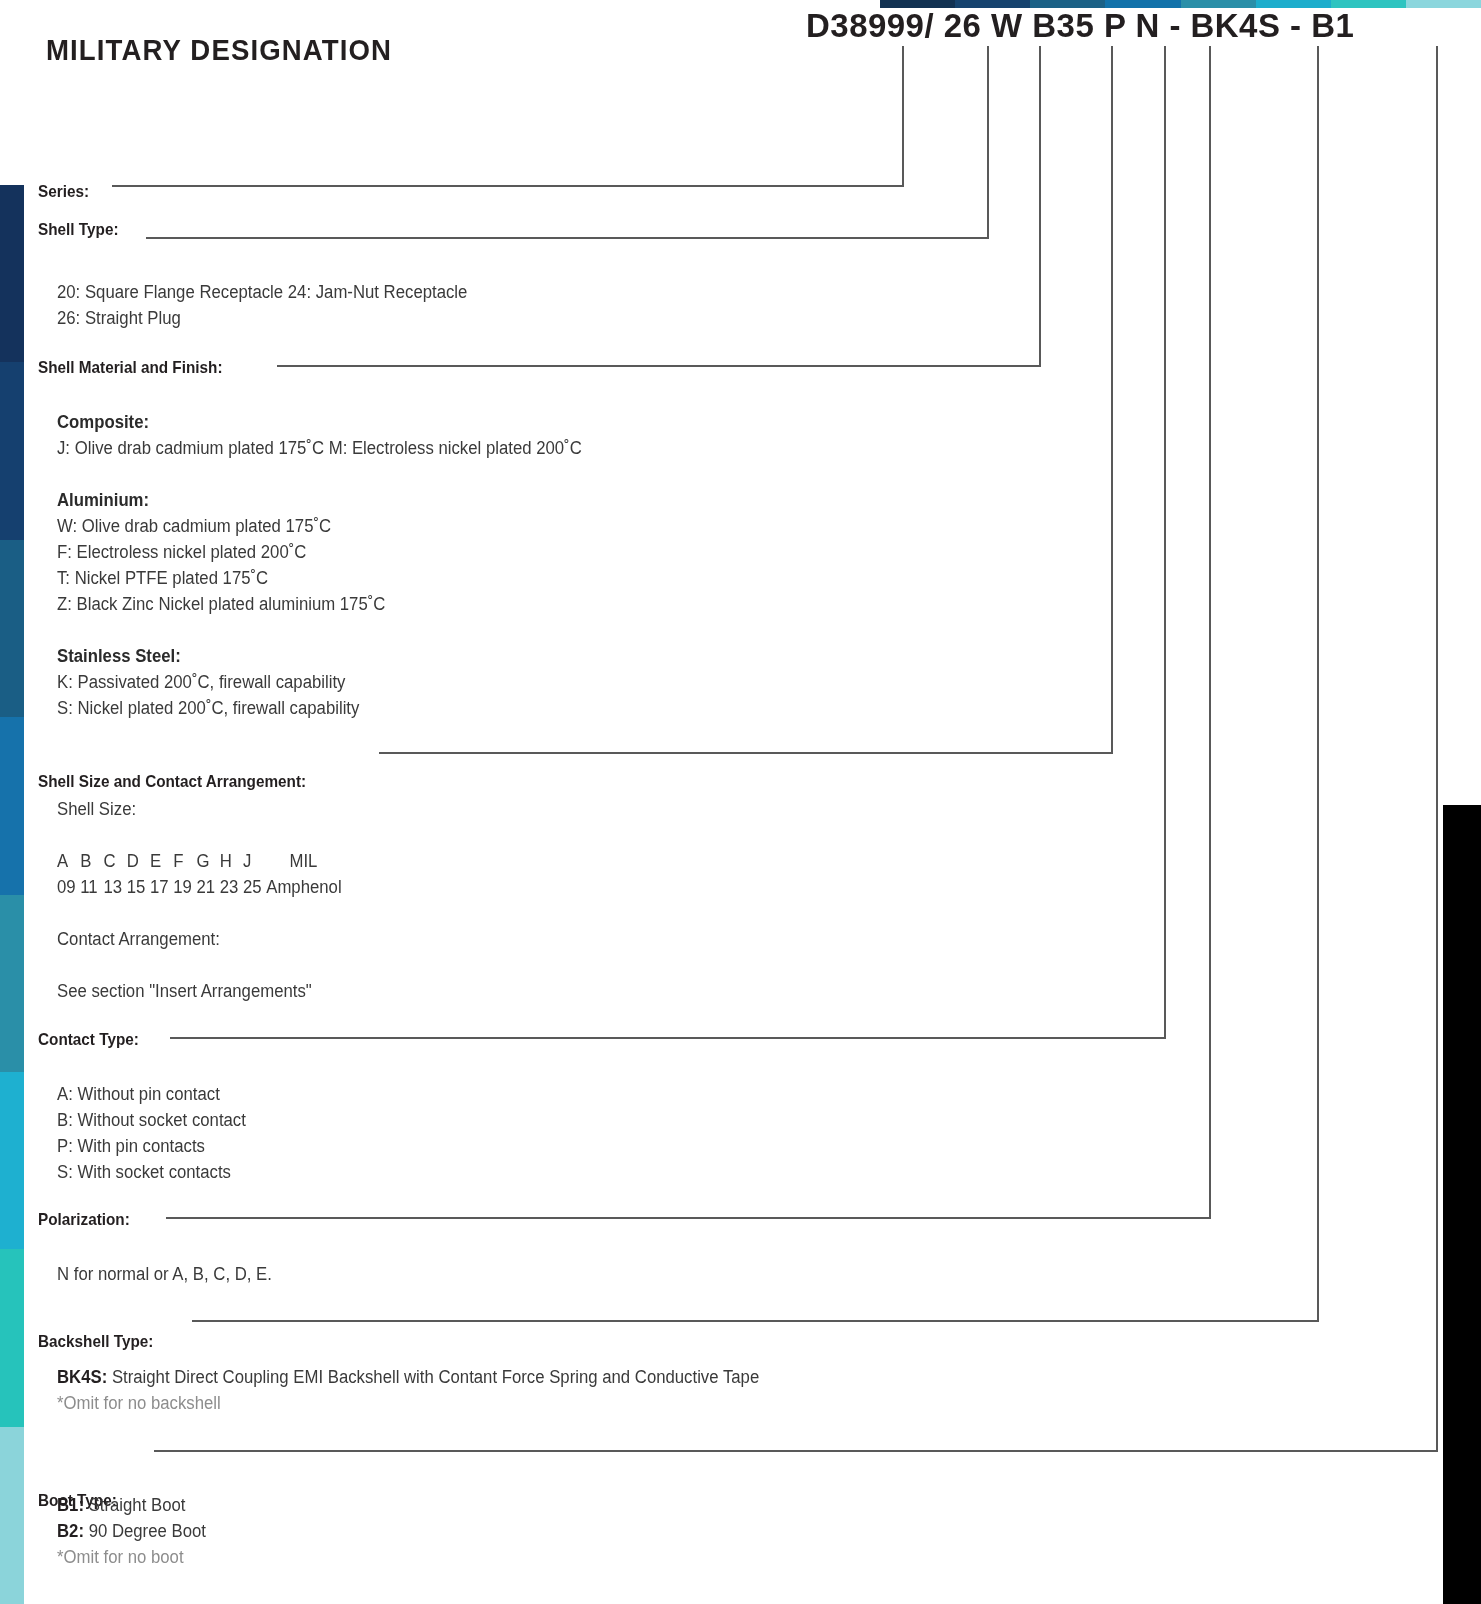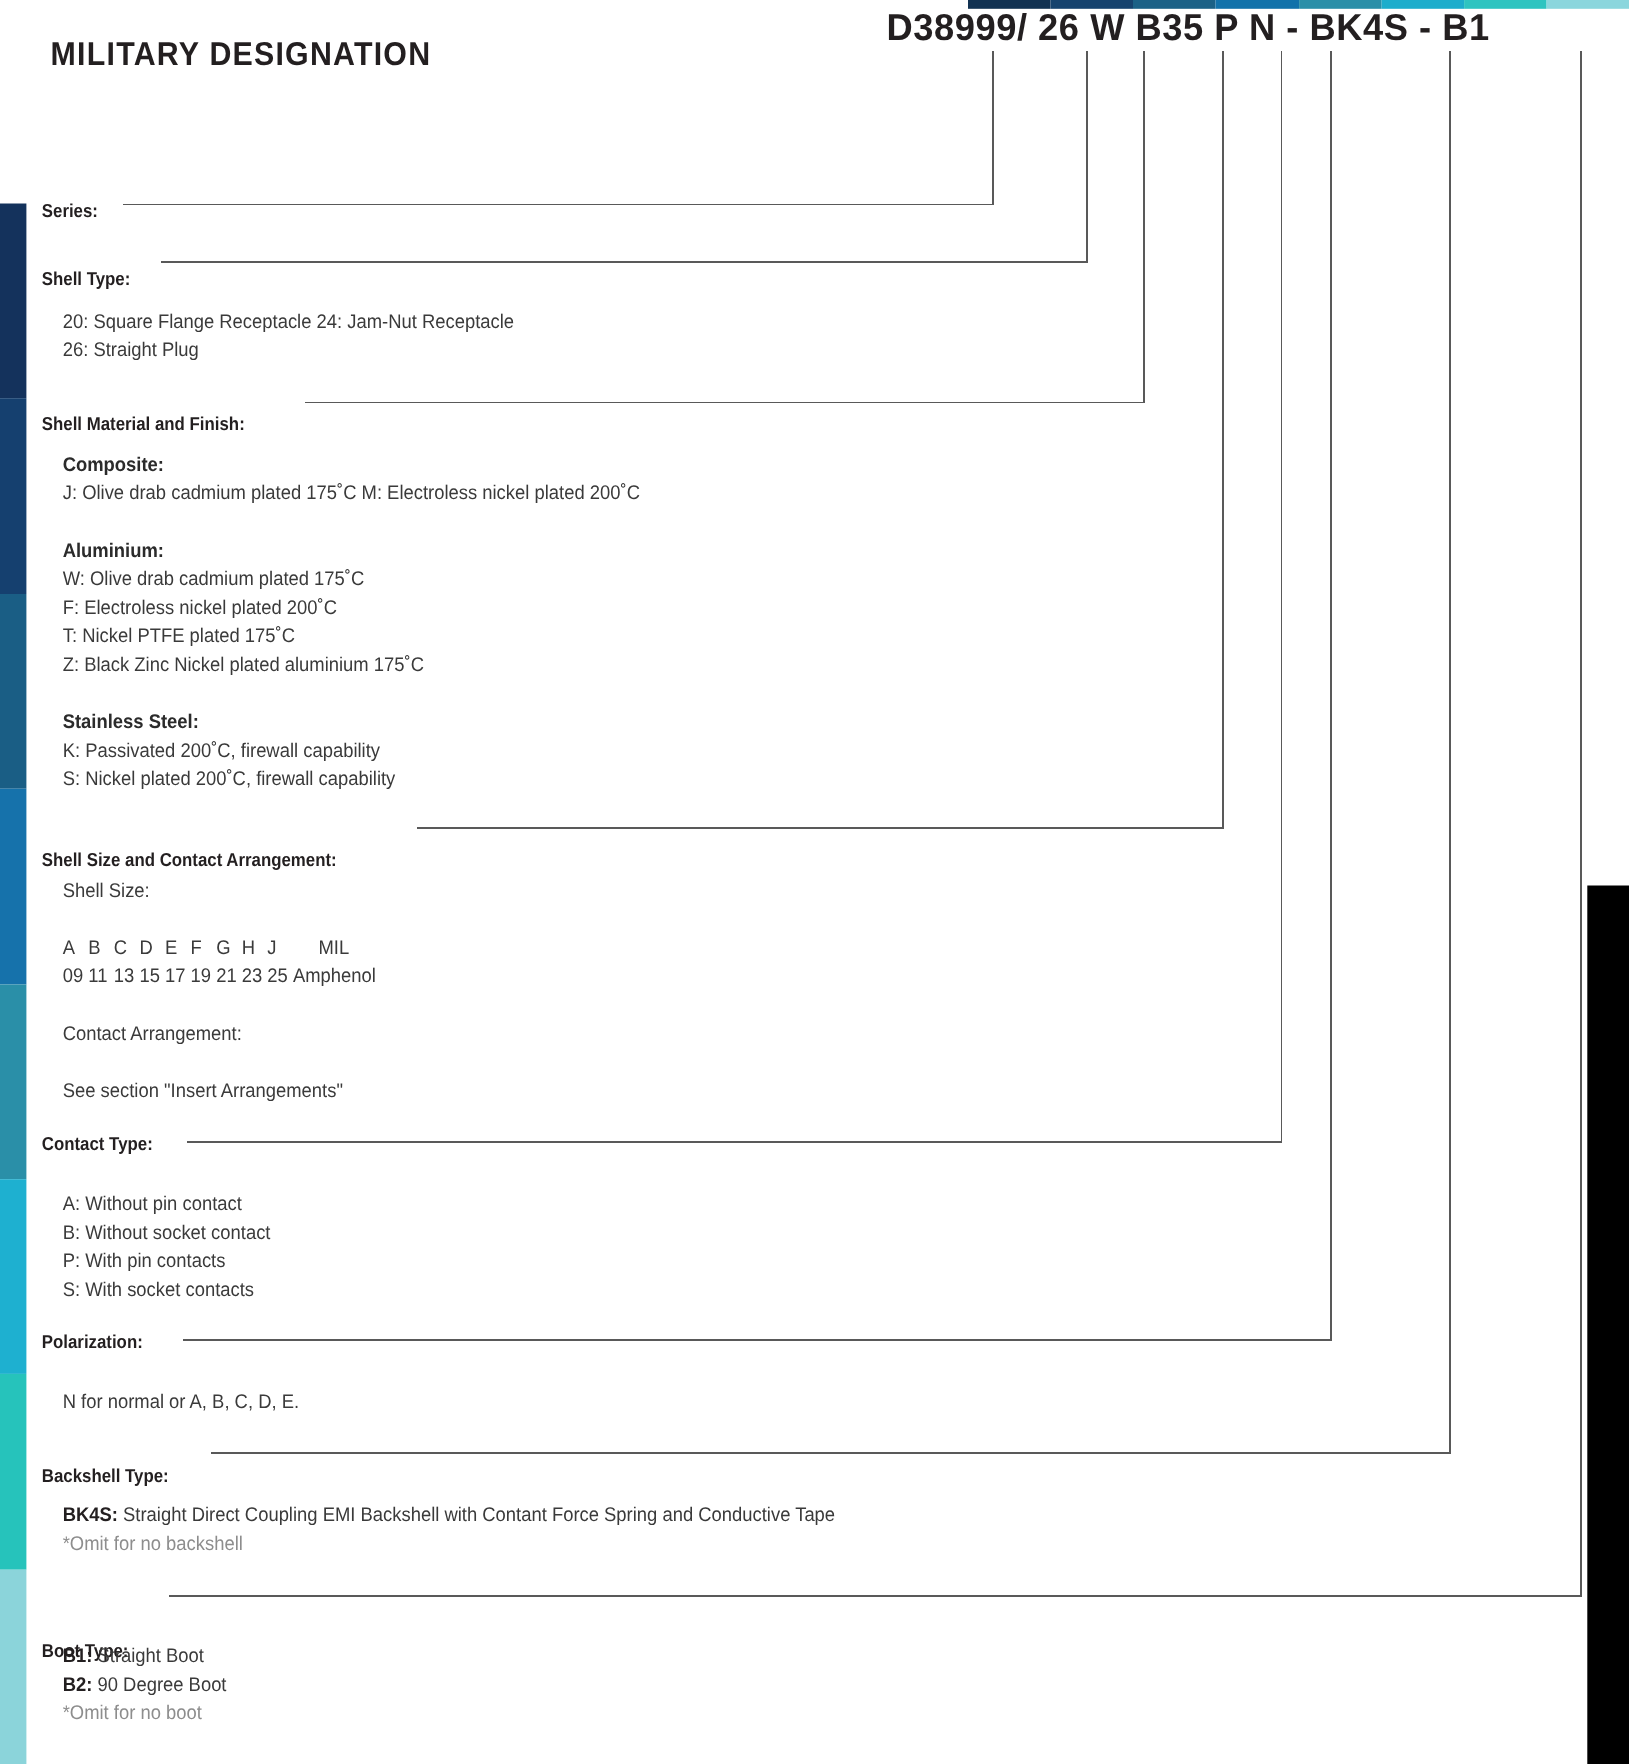--- a/index.html
+++ b/index.html
@@ -108,29 +108,29 @@
     <path d="M1318,46 L1318,1321 L192,1321"></path>
 
     <path d="M1437,46 L1437,1451 L154,1451"></path>
   </g>
 </svg>
 
 <div class="section" style="top:182px;">
   <span class="sec-label">Series:</span>
 </div>
 
-<div class="section" style="top:244px;">
+<div class="section" style="top:220px;">
   <span class="sec-label">Shell Type:</span>
 </div>
 <div class="body" style="top:279px;">
   <span class="row">20: Square Flange Receptacle   24: Jam-Nut Receptacle</span>
   <span class="row">26: Straight Plug</span>
 </div>
 
-<div class="section" style="top:376px;">
+<div class="section" style="top:358px;">
   <span class="sec-label">Shell Material and Finish:</span>
 </div>
 <div class="body" style="top:409px;">
   <span class="row sub">Composite:</span>
   <span class="row">J: Olive drab cadmium plated 175˚C M: Electroless nickel plated 200˚C</span>
   <span class="blank"></span>
   <span class="row sub">Aluminium:</span>
   <span class="row">W: Olive drab cadmium plated 175˚C</span>
   <span class="row">F: Electroless nickel plated 200˚C</span>
   <span class="row">T: Nickel PTFE plated 175˚C</span>

